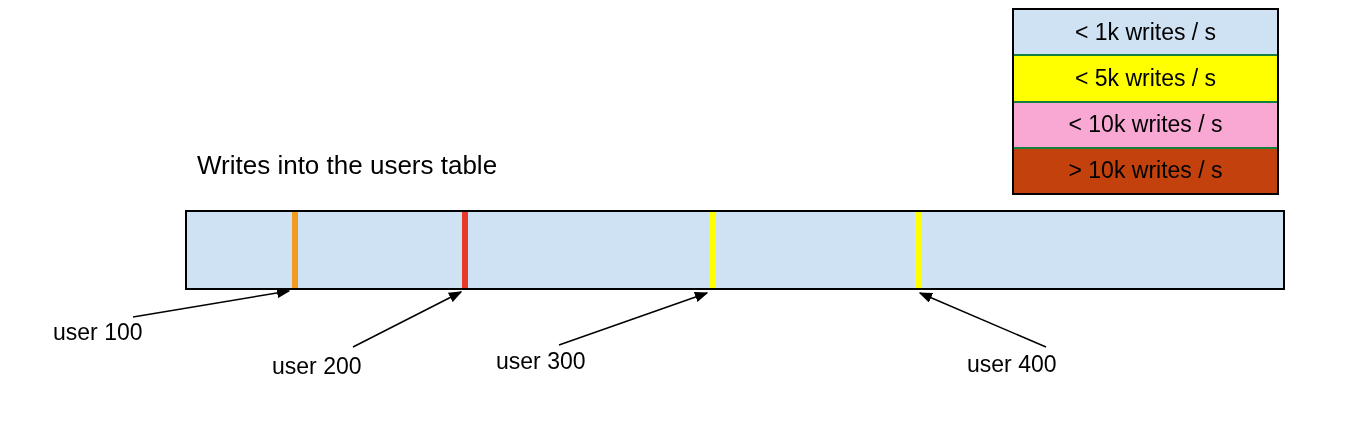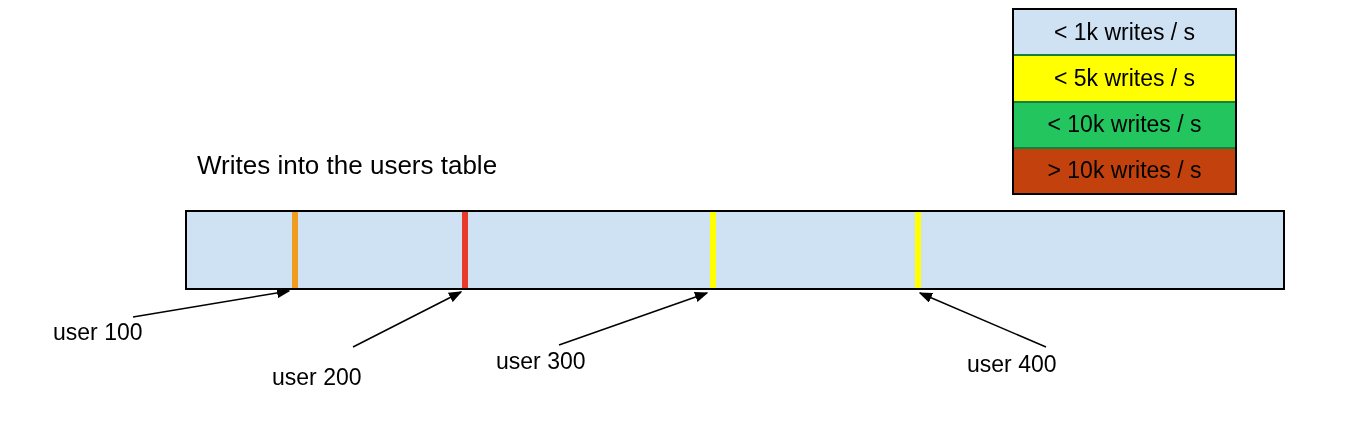--- a/index.html
+++ b/index.html
@@ -22,21 +22,21 @@
     top: 150px;
     font-size: 26px;
     line-height: 1.2;
     white-space: nowrap;
   }
   
   .legend {
     position: absolute;
     left: 1012px;
     top: 8px;
-    width: 225px;
+    width: 267px;
     height: 187px;
     border: 2px solid #000000;
     box-sizing: border-box;
     display: flex;
     flex-direction: column;
   }
   .legend-row {
     flex: 1;
     display: flex;
     align-items: center;
@@ -63,21 +63,21 @@
     width: 6px;
     height: 100%;
   }
   
   .callout-label {
     position: absolute;
     font-size: 23px;
     white-space: nowrap;
   }
   .label-user-100 { left: 53px;  top: 319px; }
-  .label-user-200 { left: 272px; top: 364px; }
+  .label-user-200 { left: 272px; top: 353px; }
   .label-user-300 { left: 496px; top: 348px; }
   .label-user-400 { left: 967px; top: 351px; }
   .arrow-layer {
     position: absolute;
     left: 0;
     top: 0;
     width: 1350px;
     height: 422px;
     pointer-events: none;
   }
@@ -85,21 +85,21 @@
 </head>
 <body>
 
 <div class="canvas">
 
   <div class="diagram-title">Writes into the users table</div>
 
   <div class="legend">
     <div class="legend-row" style="background-color: rgb(207, 226, 243);">&lt; 1k writes / s</div>
     <div class="legend-row" style="background-color: rgb(255, 255, 0);">&lt; 5k writes / s</div>
-    <div class="legend-row" style="background-color: #22c55e;">&lt; 10k writes / s</div>
+    <div class="legend-row" style="background-color: #f9a8d4;">&lt; 10k writes / s</div>
     <div class="legend-row" style="background-color: #c2410c;">&gt; 10k writes / s</div>
   </div>
 
   <div class="users-bar" style="background-color: rgb(207, 226, 243);">
     <div class="marker" style="background-color: rgb(240, 156, 31); left: 105px;"></div>
     <div class="marker" style="background-color: rgb(232, 57, 42); left: 275px;"></div>
     <div class="marker" style="background-color: rgb(255, 255, 0); left: 523px;"></div>
     <div class="marker" style="background-color: rgb(255, 255, 0); left: 728px;"></div>
   </div>
 

